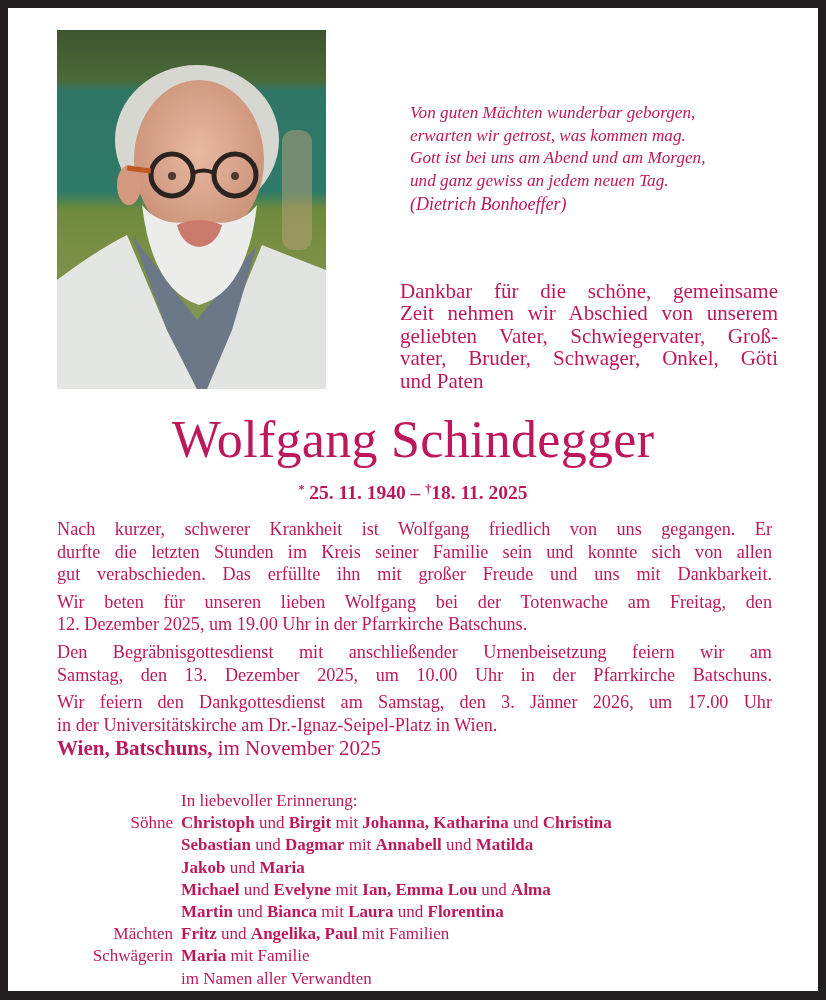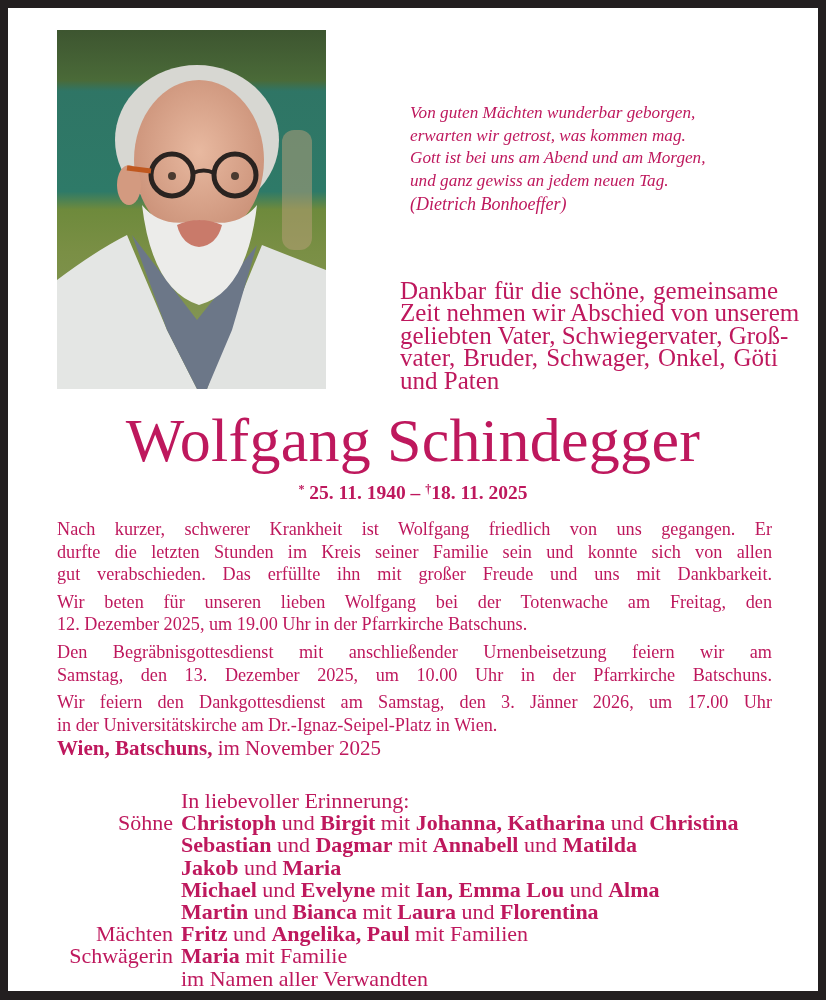--- a/index.html
+++ b/index.html
@@ -17,28 +17,28 @@
 
   .poem {
     position: absolute; left: 402px; top: 94px; width: 390px;
     font-style: italic; font-size: 17.2px; line-height: 22.6px;
   }
   .poem .line { display: block; white-space: nowrap; }
   .poem .author { display: block; font-size: 18px; margin-top: 3px; line-height: 18px; }
 
   .thanks {
     position: absolute; left: 392px; top: 272px; width: 378px;
-    font-size: 25px; line-height: 22.4px; text-align: justify;
+    font-size: 21px; line-height: 22.4px; text-align: justify;
   }
   .thanks .line { display: block; text-align: justify; text-align-last: justify; white-space: nowrap; }
   .thanks .line.last { text-align-last: left; }
 
   .name {
     position: absolute; left: 0; top: 402px; width: 810px; text-align: center;
-    font-size: 62px; line-height: 60px; letter-spacing: 0.3px; font-weight: normal;
+    font-size: 52px; line-height: 60px; letter-spacing: 0.3px; font-weight: normal;
   }
   .dates {
     position: absolute; left: 0; top: 469px; width: 810px; text-align: center;
     font-size: 19.5px; font-weight: bold; line-height: 24px;
   }
   .dates sup { font-size: 12px; vertical-align: 6px; font-weight: bold; }
 
   .body-text {
     position: absolute; left: 49px; top: 510px; width: 715px;
     font-size: 18.2px; line-height: 22.6px;
@@ -47,21 +47,21 @@
   .body-text .line { display: block; white-space: nowrap; text-align: justify; text-align-last: justify; }
   .body-text .line.last { text-align-last: left; }
 
   .place {
     position: absolute; left: 49px; top: 729px; font-size: 21px; line-height: 22px; white-space: nowrap;
   }
   .place b { font-weight: bold; }
 
   .family {
     position: absolute; left: 49px; top: 782px; width: 740px;
-    font-size: 22px; line-height: 22.2px;
+    font-size: 17px; line-height: 22.2px;
   }
   .frow { display: flex; white-space: nowrap; }
   .frow .rel { width: 124px; text-align: right; padding-right: 8px; flex: none; }
   .frow .names { flex: none; }
   .frow .names b { font-weight: bold; }
 </style>
 </head>
 <body>
 
 <div class="page">

